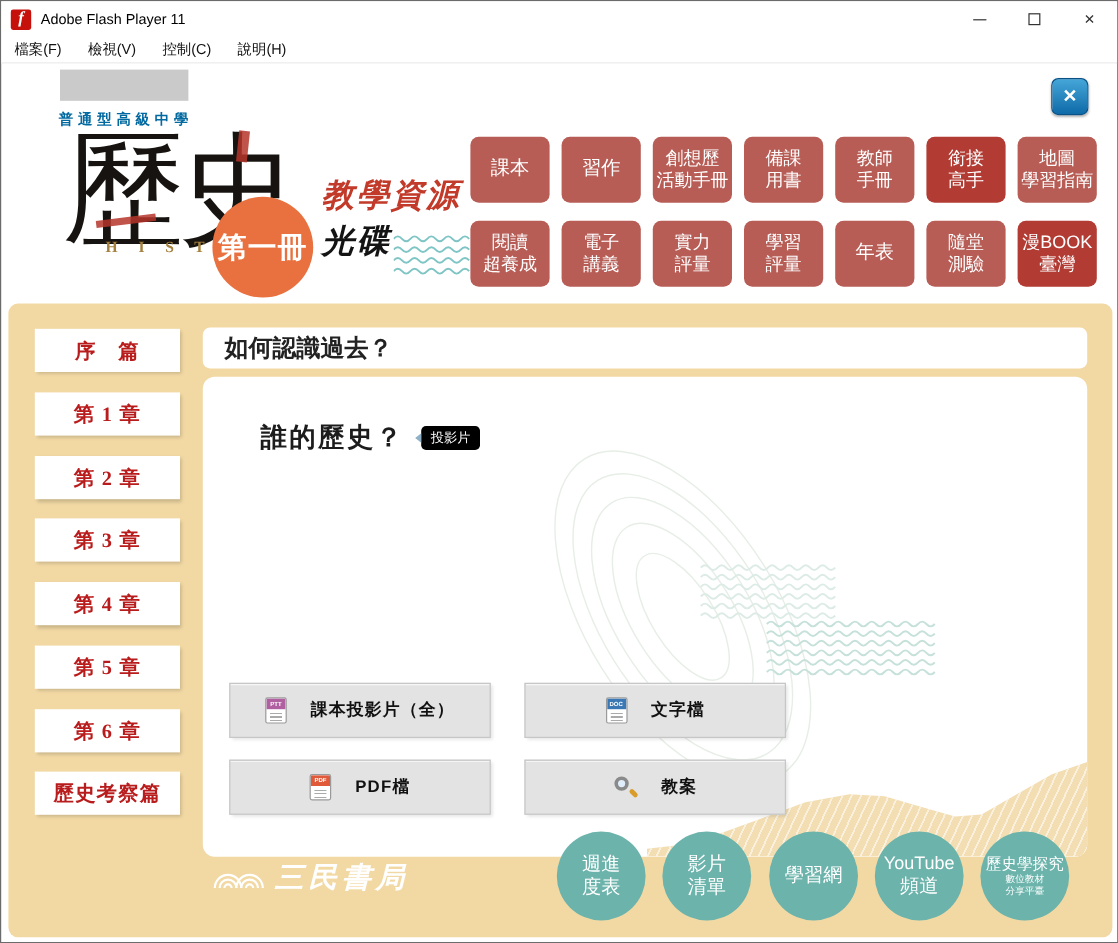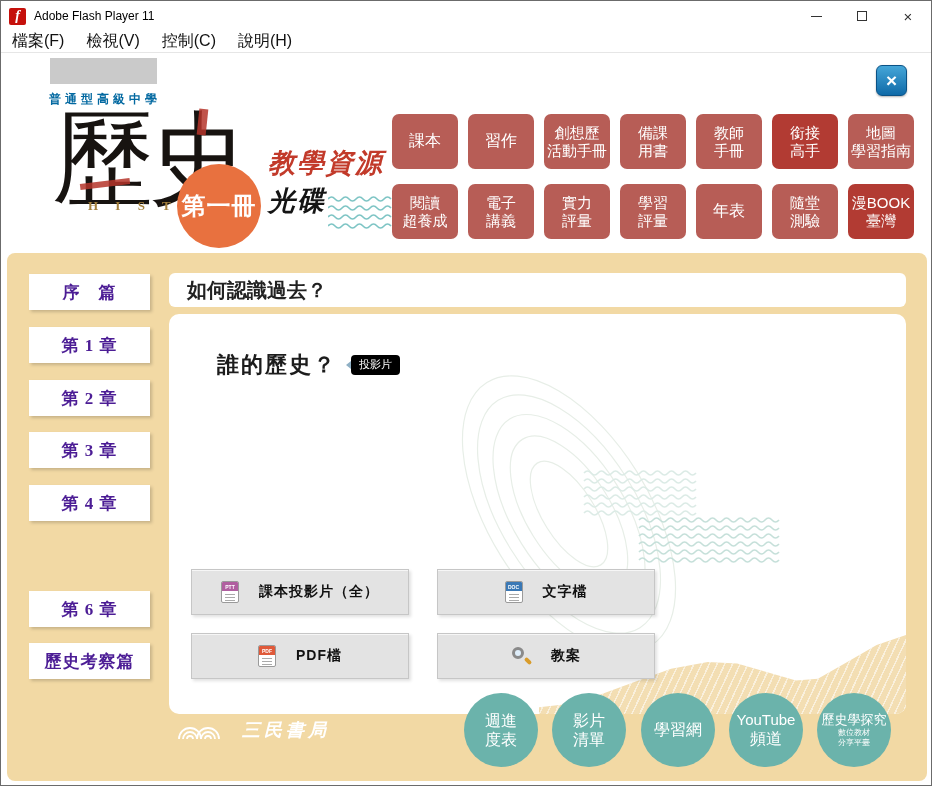--- a/index.html
+++ b/index.html
@@ -14,21 +14,21 @@
     display:flex; align-items:center; justify-content:center; }
   .win-title { margin-left:8px; font-size:12px; color:#000; }
   .win-controls { position:absolute; right:0; top:0; height:30px; display:flex; }
   .win-btn { width:46px; height:30px; display:flex; align-items:center; justify-content:center; cursor:default; }
   .min-bar { width:11px; height:1px; background:#333; display:block; }
   .max-box { width:10px; height:10px; border:1px solid #333; display:block; }
   .close-x { font-size:15px; color:#333; line-height:1; }
 
   
   .menubar { position:absolute; left:0; top:30px; right:0; height:22px; background:#fff; display:flex; align-items:center; border-bottom:1px solid #e6e6e6; }
-  .menu-item { font-size:16px; color:#111; padding:0 11px; }
+  .menu-item { font-size:12px; color:#111; padding:0 11px; }
 
   
   .top-section { position:absolute; left:1px; right:1px; top:52px; height:200px; background:#fff; }
   .blur-box { position:absolute; left:48px; top:5px; width:107px; height:26px; background:#cacaca; }
   .school-label { position:absolute; left:47px; top:38px; font-size:12px; letter-spacing:4px; color:#0369a1; font-weight:bold; font-family:"Liberation Serif", serif; }
   .subject { position:absolute; left:50px; top:36px; font-size:102px; line-height:1.05; font-weight:400; color:#171310; font-family:"Liberation Serif", serif; letter-spacing:-6px;margin-top:17px; }
   .red-mark { position:absolute; background:#b5352a; opacity:.85; }
   .mark-1 { left:78px; top:128px; width:50px; height:6px; transform:rotate(-7deg); }
   .mark-2 { left:196px; top:56px; width:9px; height:26px; transform:rotate(6deg); }
   .subject-en { position:absolute; left:86px; top:145px; font-size:13px; letter-spacing:7px; color:#a5813d; font-weight:600; font-family:"Liberation Serif", serif; }
@@ -49,21 +49,21 @@
   .res-btn span { font-size:15px; white-space:nowrap; }
   .res-btn .one-line { font-size:16px; }
   .res-btn.dark { background:#b23b33; }
 
   
   .main-frame { position:absolute; left:6px; top:252px; width:920px; height:528px; background:#f2d9a4; border-radius:8px; }
 
   
   .chapter-btn { position:absolute; left:22px; width:121px; height:36px; background:#fff;
     display:flex; align-items:center; justify-content:center; font-family:"Liberation Serif", serif;
-    font-size:17px; font-weight:600; color:#4c1d95; letter-spacing:1px; box-shadow:2px 2px 3px rgba(0,0,0,.18); cursor:pointer; }
+    font-size:17px; font-weight:600; color:#b91c1c; letter-spacing:1px; box-shadow:2px 2px 3px rgba(0,0,0,.18); cursor:pointer; }
 
   
   .section-header { position:absolute; left:162px; top:20px; width:737px; height:34px; background:#fff; border-radius:6px;
     display:flex; align-items:center; padding-left:18px; font-size:20px; font-weight:bold; color:#222; }
   .content-panel { position:absolute; left:162px; top:61px; width:737px; height:400px; background:#fff; border-radius:10px; overflow:hidden; }
   .decor-svg { position:absolute; inset:0; }
   .mountain { position:absolute; right:0; bottom:0; width:367px; height:84px; background-color:#f3deb3;
     background-image:repeating-linear-gradient(115deg, rgba(255,255,255,.55) 0 1.5px, rgba(255,255,255,0) 1.5px 7px);
     clip-path:polygon(0% 100%,0% 92%,8% 88%,16% 78%,26% 62%,36% 46%,46% 38%,54% 40%,62% 50%,70% 60%,76% 58%,84% 38%,92% 18%,100% 6%,100% 100%); }
   .topic-row { position:absolute; left:48px; top:36px; display:flex; align-items:flex-start; cursor:pointer; }
@@ -84,22 +84,22 @@
     background:repeating-linear-gradient(#aaa 0 1px, transparent 1px 3px); }
   .band-ppt { background:#b05fa0; }
   .band-doc { background:#3a78b5; }
   .band-pdf { background:#e05a3a; }
   .mag-icon { width:20px; height:20px; position:relative; }
   .mag-icon .glass { position:absolute; left:1px; top:1px; width:12px; height:12px; border:3px solid #8a8a8a; border-radius:50%; background:#dfeefa; }
   .mag-icon .handle { position:absolute; left:13px; top:13px; width:8px; height:4px; background:#d99c2b; border-radius:2px; transform:rotate(45deg); }
 
   
   .sanmin { position:absolute; left:170px; top:462px; display:flex; align-items:center; }
-  .sanmin-text { color:#fff; font-size:18px; font-weight:bold; font-style:italic; letter-spacing:4px;
-    font-family:Liberation Sans, sans-serif; margin-left:21px; }
+  .sanmin-text { color:#fff; font-size:24px; font-weight:bold; font-style:italic; letter-spacing:4px;
+    font-family:Liberation Sans, sans-serif; margin-left:8px; }
   .circle-link { position:absolute; top:440px; width:74px; height:74px; border-radius:50%; background:#6bb3ab;
     color:#fff; display:flex; flex-direction:column; align-items:center; justify-content:center; line-height:1.2; cursor:pointer; text-align:center; }
   .circle-link span { font-size:16px; white-space:nowrap; }
   .circle-link .small-main { font-size:13px; }
   .circle-link .sub { font-size:8px; line-height:1.25; }
 </style>
 </head>
 <body>
 
 <div class="window">
@@ -204,20 +204,21 @@
     </div>
   </div>
 
   <div class="main-frame">
 
     <div class="chapter-btn" style="top:21px">序　篇</div>
     <div class="chapter-btn" style="top:74px">第 1 章</div>
     <div class="chapter-btn" style="top:127px">第 2 章</div>
     <div class="chapter-btn" style="top:179px">第 3 章</div>
     <div class="chapter-btn" style="top:232px">第 4 章</div>
+    <div class="chapter-btn" style="top:285px">第 5 章</div>
     <div class="chapter-btn" style="top:338px">第 6 章</div>
     <div class="chapter-btn" style="top:390px">歷史考察篇</div>
 
     <div class="section-header">如何認識過去？</div>
 
     <div class="content-panel">
       <svg class="decor-svg" width="737" height="400">
         <g stroke="#e7eee7" stroke-width="1.2" fill="none" transform="rotate(-32 400 200)">
           <ellipse cx="400" cy="200" rx="26" ry="60"></ellipse>
           <ellipse cx="400" cy="200" rx="42" ry="88"></ellipse>

